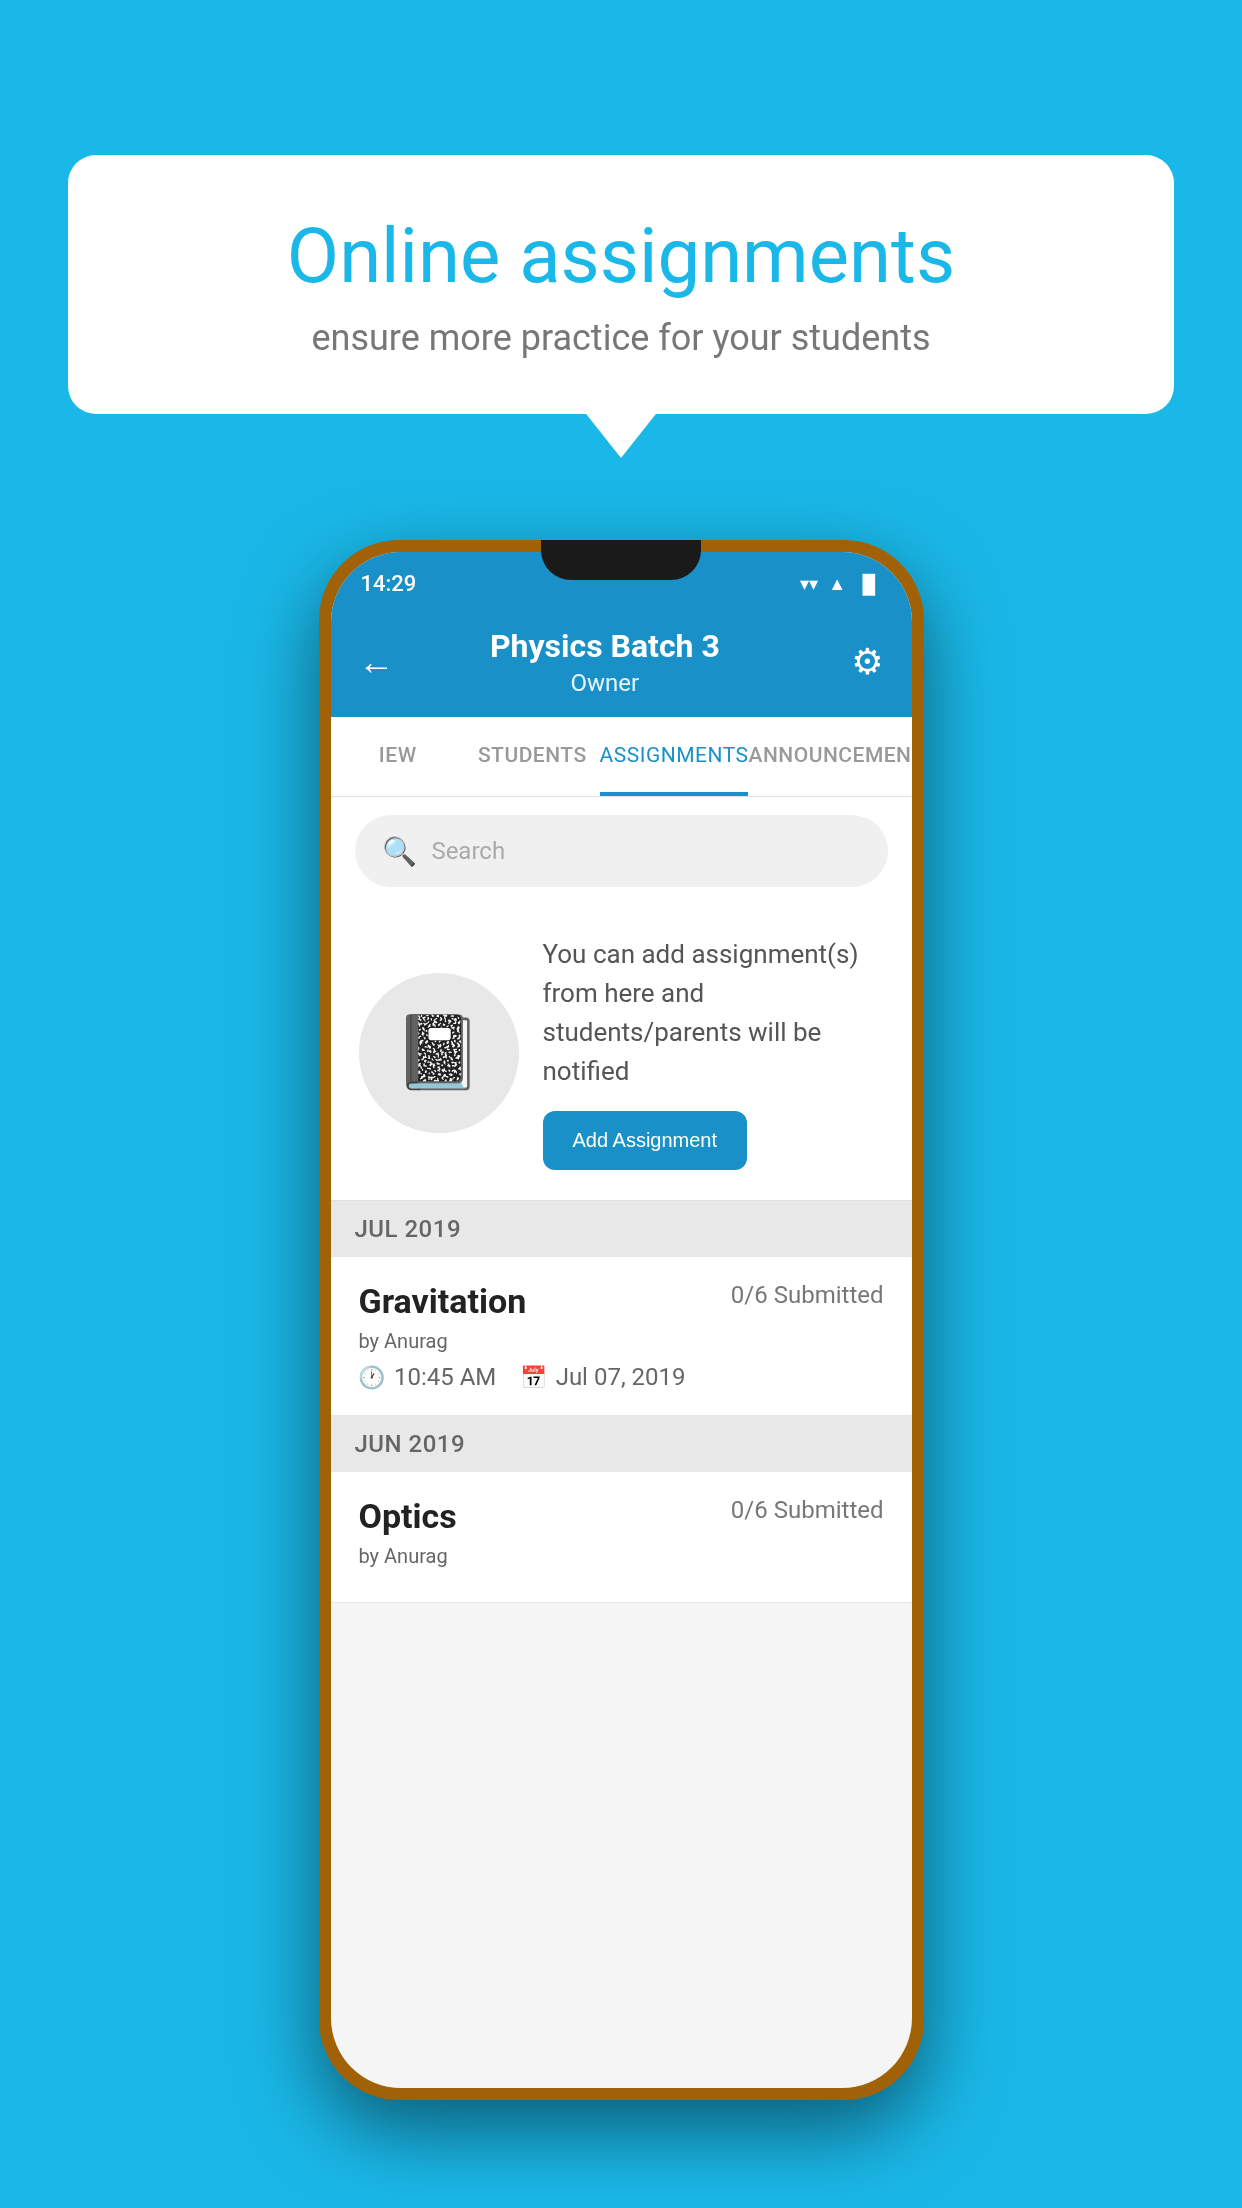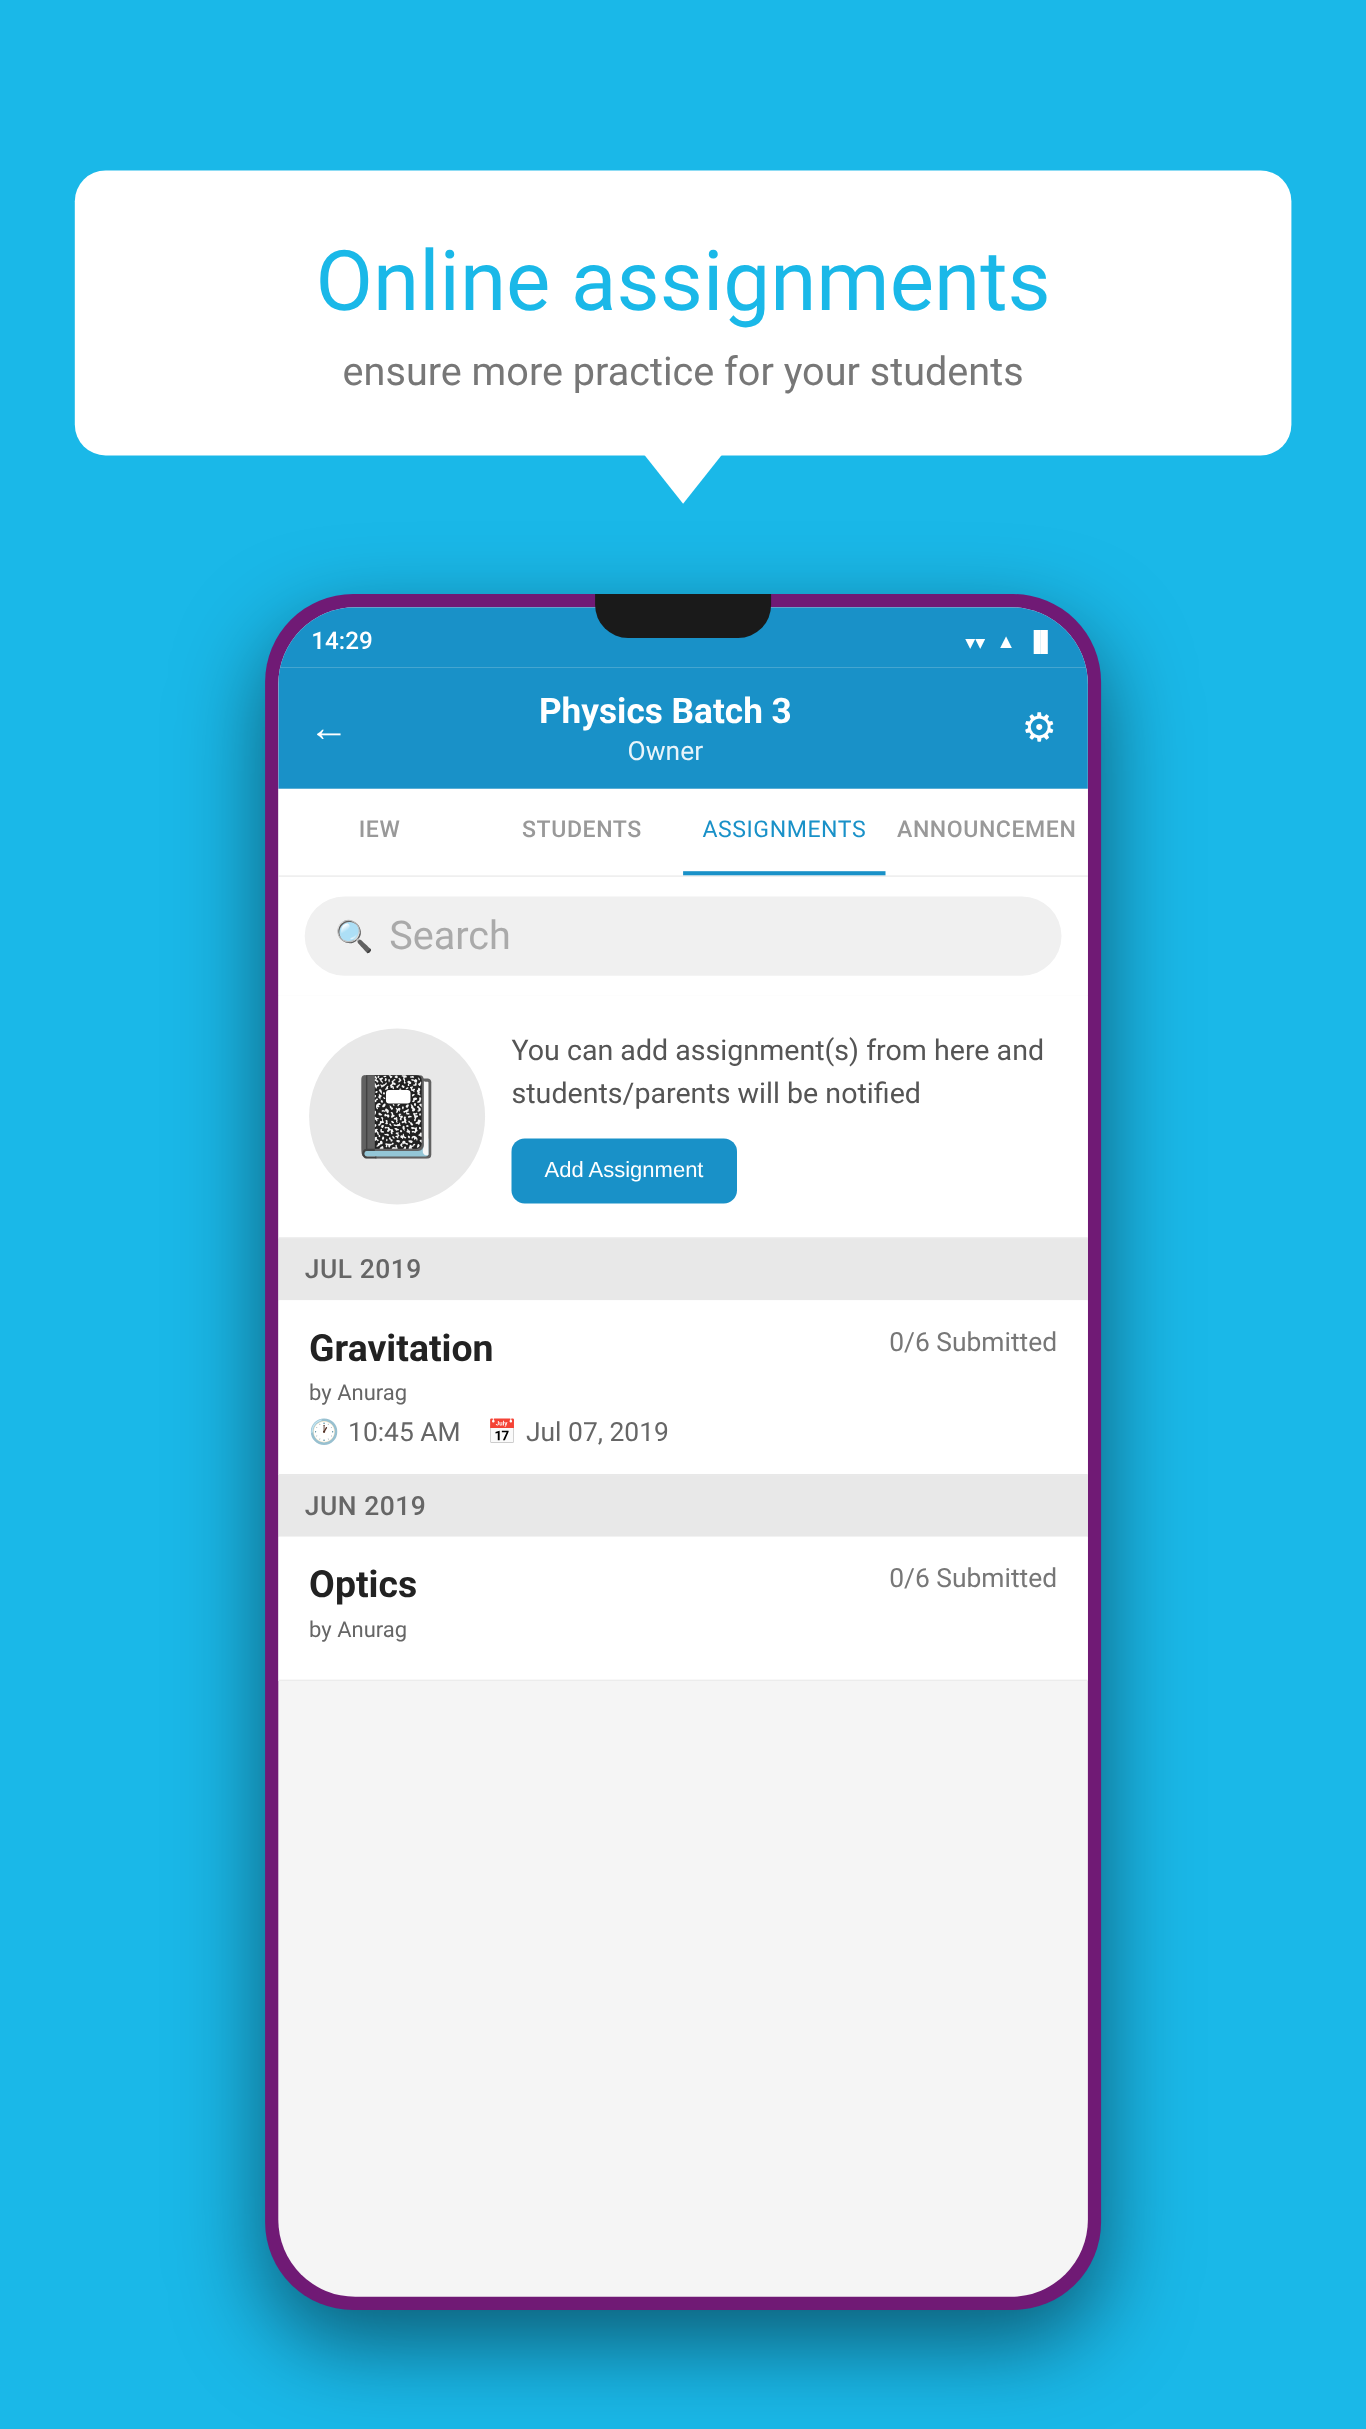--- a/index.html
+++ b/index.html
@@ -64,23 +64,23 @@
     .phone-wrapper {
       position: absolute;
       top: 540px;
       left: 68px;
       right: 68px;
       display: flex;
       justify-content: center;
     }
 
     .phone {
-      width: 760px;
+      width: 605px;
       height: 1560px;
-      background: #701a75;
+      background: #a16207;
       border-radius: 80px;
       position: relative;
       box-shadow: 0 30px 80px rgba(0,0,0,0.5);
       overflow: hidden;
     }
 
     
     .phone::before {
       content: '';
       position: absolute;
@@ -229,21 +229,21 @@
       padding: 0 28px;
       gap: 14px;
     }
 
     .search-icon-wrap {
       color: #aaa;
       font-size: 28px;
     }
 
     .search-placeholder {
-      font-size: 36px;
+      font-size: 24px;
       color: #aaa;
     }
 
     
     .promo-card {
       background: white;
       padding: 30px 28px;
       display: flex;
       align-items: center;
       gap: 24px;

